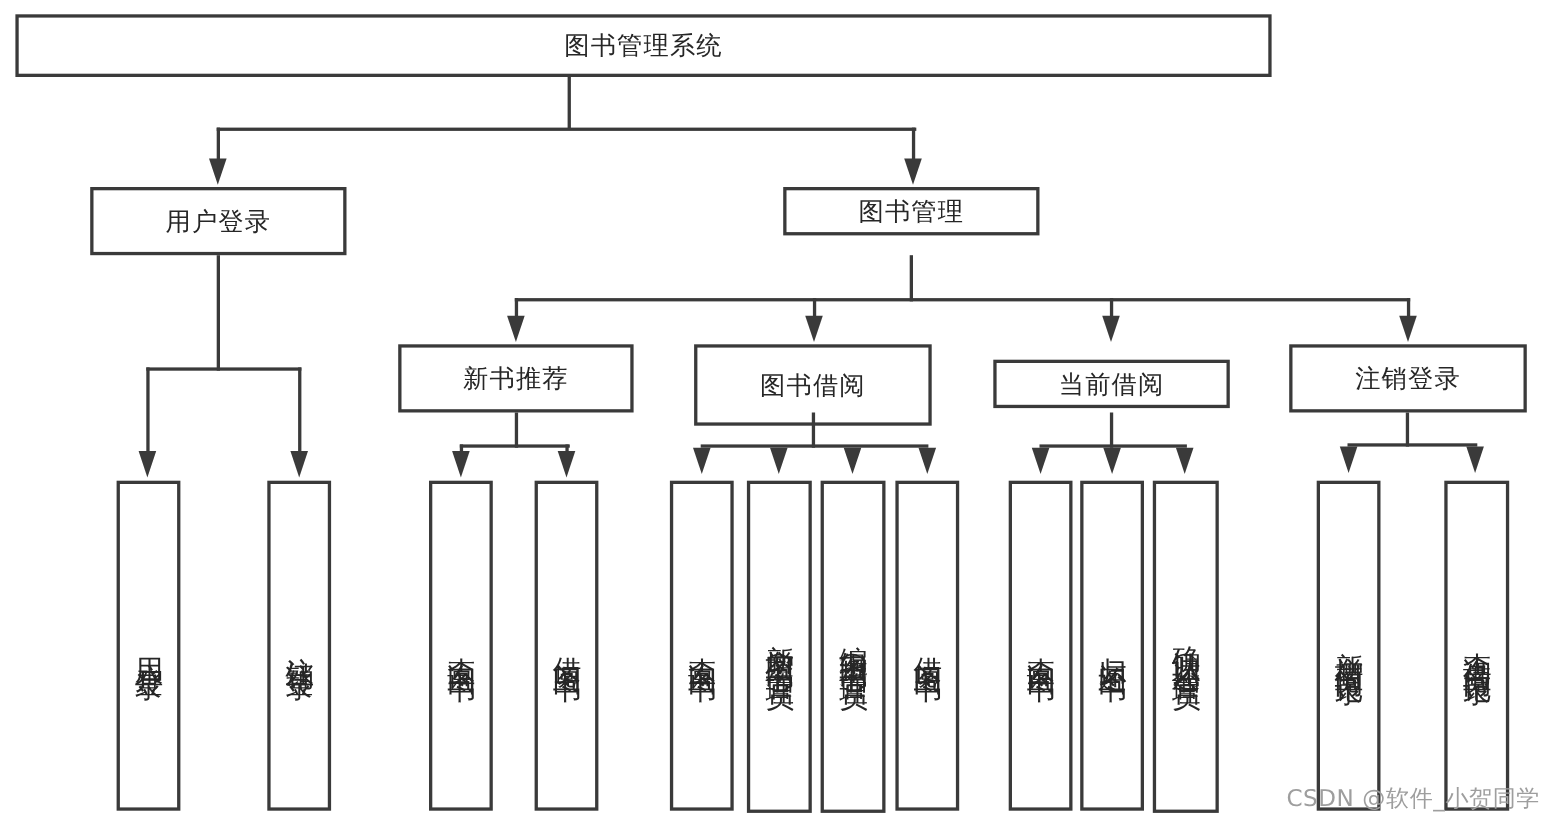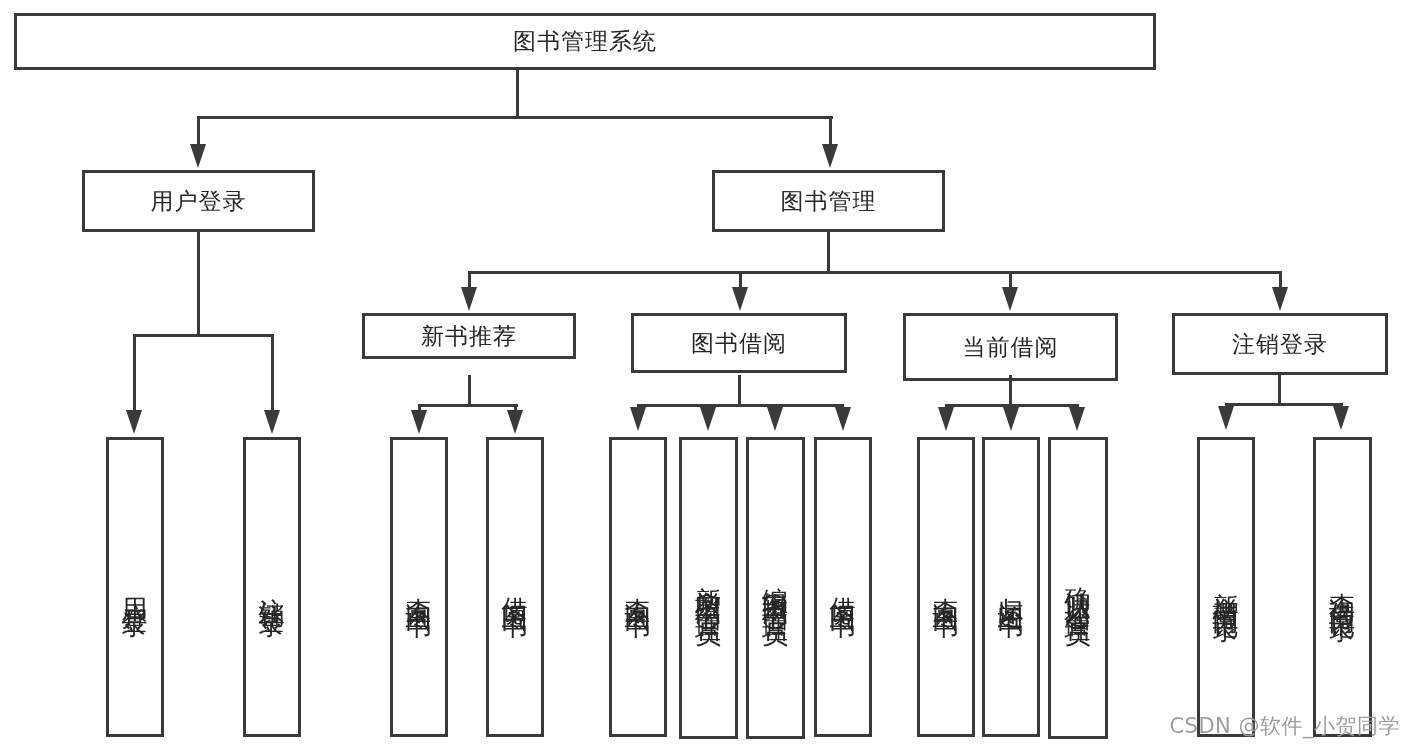--- a/index.html
+++ b/index.html
@@ -73,43 +73,43 @@
   <div class="box h" style="left:14px;top:13px;width:1142px;height:57px">图书管理系统</div>
 
   <div class="vline" style="left:516px;top:70px;height:48px"></div>
   <div class="hline" style="left:197px;top:116px;width:636px"></div>
   <div class="vline" style="left:197px;top:116px;height:32px"></div>
   <div class="vline" style="left:829px;top:116px;height:32px"></div>
   <div class="arrow" style="left:190px;top:144px"></div>
   <div class="arrow" style="left:822px;top:144px"></div>
 
   <div class="box h" style="left:82px;top:170px;width:233px;height:62px">用户登录</div>
-  <div class="box h" style="left:712px;top:170px;width:233px;height:62px">图书管理</div>
+  <div class="box h" style="left:712px;top:170px;width:233px;height:44px">图书管理</div>
 
   <div class="vline" style="left:197px;top:232px;height:105px"></div>
   <div class="hline" style="left:133px;top:334px;width:141px"></div>
   <div class="vline" style="left:133px;top:334px;height:78px"></div>
   <div class="vline" style="left:271px;top:334px;height:78px"></div>
   <div class="arrow" style="left:126px;top:410px"></div>
   <div class="arrow" style="left:264px;top:410px"></div>
 
   <div class="vline" style="left:827px;top:232px;height:42px"></div>
   <div class="hline" style="left:468px;top:271px;width:814px"></div>
   <div class="vline" style="left:468px;top:271px;height:18px"></div>
   <div class="vline" style="left:739px;top:271px;height:18px"></div>
   <div class="vline" style="left:1009px;top:271px;height:18px"></div>
   <div class="vline" style="left:1279px;top:271px;height:18px"></div>
   <div class="arrow" style="left:461px;top:287px"></div>
   <div class="arrow" style="left:732px;top:287px"></div>
   <div class="arrow" style="left:1002px;top:287px"></div>
   <div class="arrow" style="left:1272px;top:287px"></div>
 
-  <div class="box h" style="left:362px;top:313px;width:214px;height:46px">新书推荐</div>
-  <div class="box h" style="left:631px;top:313px;width:216px;height:60px">图书借阅</div>
-  <div class="box h" style="left:903px;top:313px;width:215px;height:68px">当前借阅</div>
+  <div class="box h" style="left:362px;top:313px;width:214px;height:62px">新书推荐</div>
+  <div class="box h" style="left:631px;top:313px;width:216px;height:74px">图书借阅</div>
+  <div class="box h" style="left:903px;top:327px;width:215px;height:44px">当前借阅</div>
   <div class="box h" style="left:1172px;top:313px;width:216px;height:62px">注销登录</div>
 
   <div class="vline" style="left:468px;top:375px;height:32px"></div>
   <div class="hline" style="left:418px;top:404px;width:100px"></div>
   <div class="vline" style="left:418px;top:404px;height:10px"></div>
   <div class="vline" style="left:514px;top:404px;height:10px"></div>
   <div class="arrow" style="left:411px;top:410px"></div>
   <div class="arrow" style="left:507px;top:410px"></div>
 
   <div class="vline" style="left:738px;top:375px;height:32px"></div>

